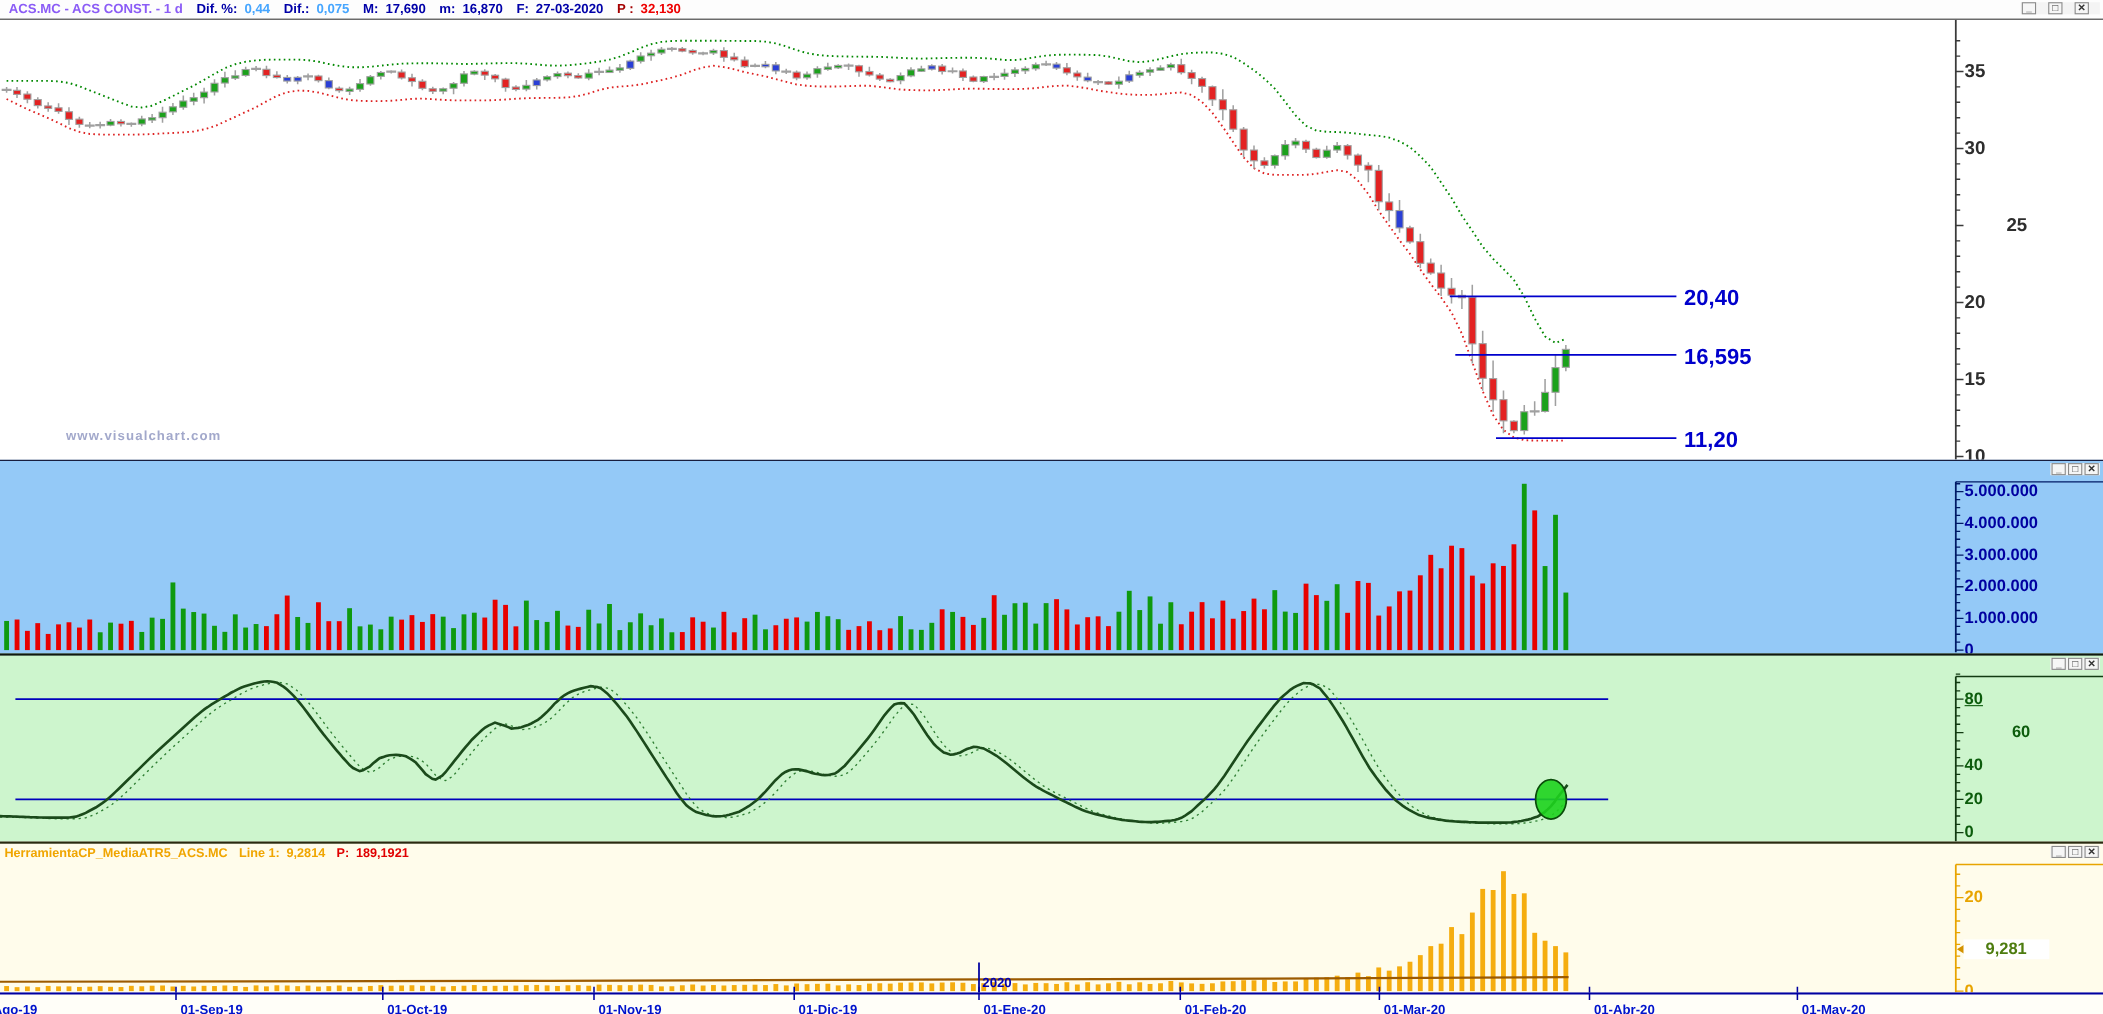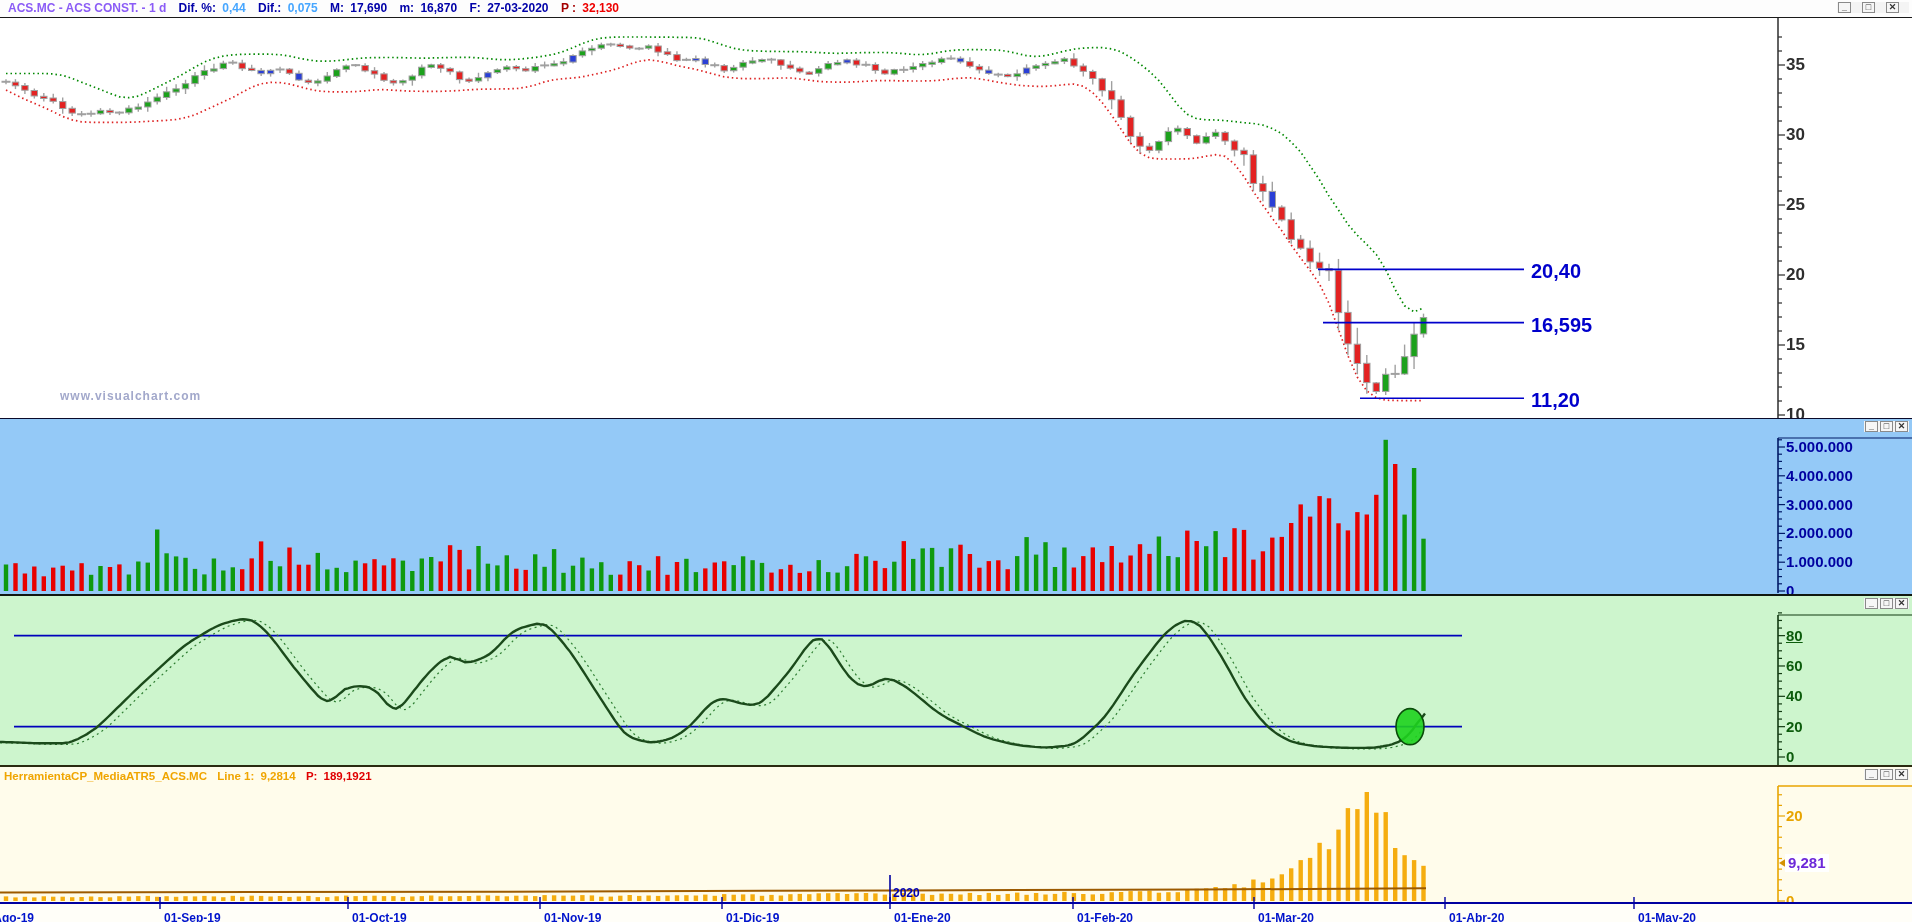--- a/index.html
+++ b/index.html
@@ -25,22 +25,22 @@
   .ylab.vol{color:#0000a0;font-size:15px;}
   .ylab.sto{color:#0c5c0c;font-size:15px;}
   .ylab.atr{color:#e8a400;font-size:15px;}
   .lvl{position:absolute;left:1531px;color:#0000cc;font-size:20px;font-weight:bold;}
   .dlab{position:absolute;top:9px;color:#0013cc;font-size:12px;font-weight:bold;white-space:nowrap;}
   .winbtns{position:absolute;top:2px;right:3px;display:flex;gap:2px;background:#f4f4f4;padding:0 1px;}
   .wbtn{width:13px;height:11px;border:1px solid #8a8a8a;background:#f6f6f6;color:#333;
     font-size:9px;line-height:8px;text-align:center;box-sizing:border-box;font-weight:bold;}
   #watermark{position:absolute;left:60px;top:371px;color:#a2a8cb;font-size:12px;font-weight:bold;letter-spacing:1px;}
   #year-marker{position:absolute;left:893px;top:119px;color:#0000b4;font-size:12px;font-weight:bold;}
-  #atr-cur{position:absolute;left:1785px;top:87px;background:#ffffff;color:#6d28d9;
-    font-size:15px;font-weight:bold;padding:0 3px;line-height:18px;}
+  #atr-cur{position:absolute;left:1785px;top:87px;background:#ffffff;color:#4d7c0f;
+    font-size:15px;font-weight:bold;padding:0 20px;line-height:18px;}
 </style>
 </head>
 <body>
 
 <div id="app">
 
   <header id="titlebar">
     <span style="color:#8b5cf6;margin-left:8px">ACS.MC - ACS CONST. -  1 d</span>
     <span class="lab" style="color:#0000a8">Dif. %:</span>
     <span style="color:#46a6ff">0,44</span>
@@ -407,21 +407,21 @@
         <line x1="1778" y1="47" x2="1785" y2="47" stroke="#3a3a3a" stroke-width="1.3"></line>
         <line x1="1778" y1="33" x2="1782" y2="33" stroke="#3a3a3a" stroke-width="1.3"></line>
         <line x1="1778" y1="19" x2="1782" y2="19" stroke="#3a3a3a" stroke-width="1.3"></line>
       </svg>
     <div id="watermark">www.visualchart.com</div>
   <div class="lvl" style="top: 242.4px;">20,40</div>
       <div class="lvl" style="top: 295.67px;">16,595</div>
       <div class="lvl" style="top: 371.2px;">11,20</div>
       <div class="ylab main" style="top: 37px;">35</div>
       <div class="ylab main" style="top: 107px;">30</div>
-      <div class="ylab main" style="top: 177px;">25</div>
+      <div class="ylab main" style="top: 177px; margin-left: 38px;">25</div>
       <div class="ylab main" style="top: 247px;">20</div>
       <div class="ylab main" style="top: 317px;">15</div>
       <div class="ylab main" style="top: 387px;">10</div>
     </section>
 
   <section id="panel-volume" class="panel">
     <svg id="svg-vol" class="plot" width="1912" height="176">
         <g>
           <rect x="3.8" y="145.5" width="4.4" height="26.5" fill="#0f9a0f"></rect>
           <rect x="13.3" y="144.2" width="4.4" height="27.8" fill="#e80000"></rect>
@@ -648,21 +648,21 @@
         <line x1="1778" y1="32.05500000000001" x2="1782" y2="32.05500000000001" stroke="#123a12" stroke-width="1.2"></line>
         <line x1="1778" y1="24.47" x2="1782" y2="24.47" stroke="#123a12" stroke-width="1.2"></line>
         <line x1="1778" y1="16.88500000000002" x2="1782" y2="16.88500000000002" stroke="#123a12" stroke-width="1.2"></line>
       </svg>
     <div class="winbtns">
         <span class="wbtn">_</span>
         <span class="wbtn">□</span>
         <span class="wbtn">✕</span>
       </div>
   <div class="ylab sto" style="top: 30.64px; text-decoration: underline;">80</div>
-      <div class="ylab sto" style="top: 60.98px;">60</div>
+      <div class="ylab sto" style="top: 60.98px; margin-left: 43px;">60</div>
       <div class="ylab sto" style="top: 91.32px;">40</div>
       <div class="ylab sto" style="top: 121.66px;">20</div>
       <div class="ylab sto" style="top: 152px;">0</div>
     </section>
 
   <section id="panel-atr" class="panel">
     <div class="hdr">
       <span style="color:#f0a500">HerramientaCP_MediaATR5_ACS.MC</span>
       <span class="lab" style="color:#f0a500">Line 1:</span>
       <span style="color:#f0a500">9,2814</span>

